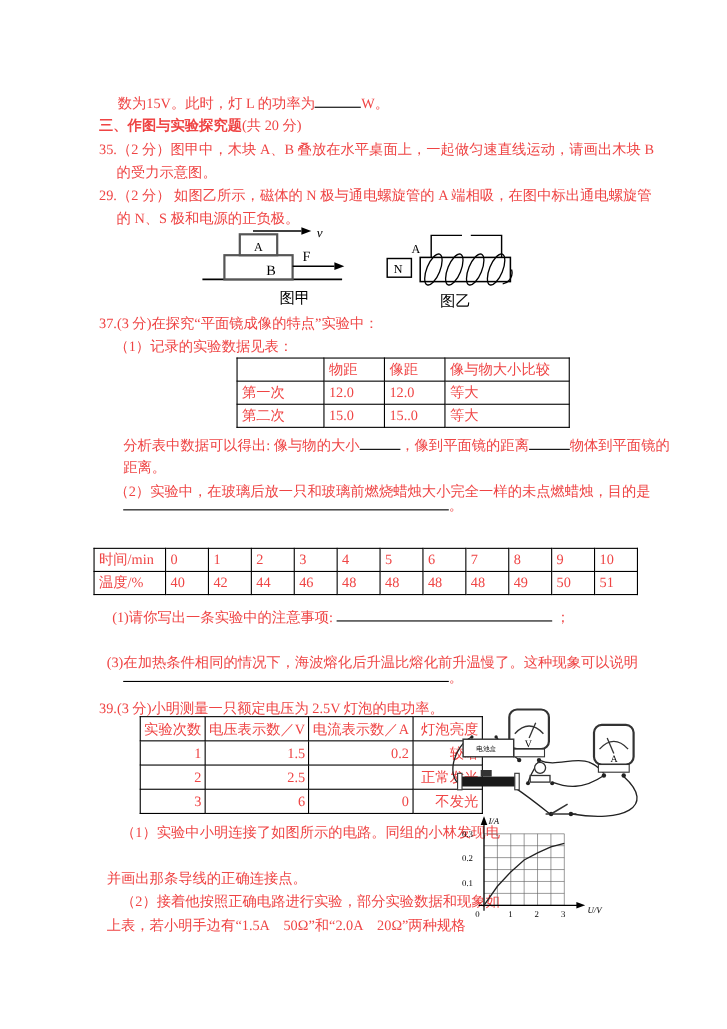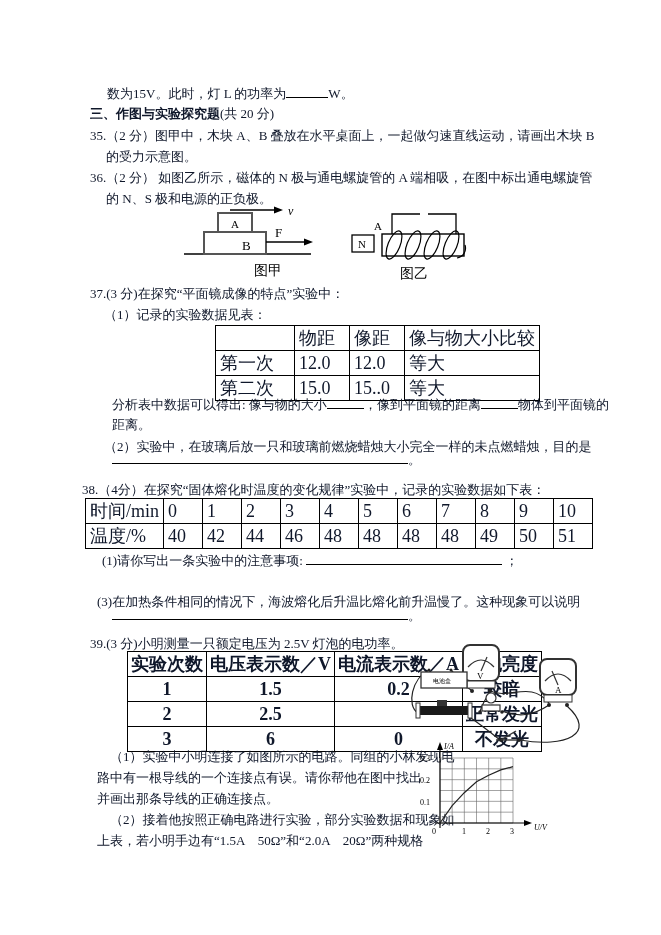--- a/index.html
+++ b/index.html
@@ -1,23 +1,23 @@
 <!DOCTYPE html>
 <html><head>
 <meta charset="utf-8">
 <style>
   html,body{margin:0;padding:0;background:#fff;}
-  .page{position:relative;width:661px;height:935px;background:#ffffff;color:#0f172a;
+  .page{position:relative;width:661px;height:935px;background:#ffffff;color:#ef4444;
         font-family:"Liberation Serif","DejaVu Serif",serif;font-size:13px;overflow:hidden;}
   .line{position:absolute;white-space:nowrap;line-height:17px;}
   .bold{font-weight:bold;}
   .blank{display:inline-block;border-bottom:1px solid #000;height:13px;vertical-align:baseline;}
-  table{border-collapse:collapse;position:absolute;font-size:18px;background:#fff;}
+  table{border-collapse:collapse;position:absolute;font-size:13px;background:#fff;}
   td{border:1px solid #000;padding:0 4px;height:20px;white-space:nowrap;}
-  #t39 td{text-align:center;padding:0 3px;height:21px;font-weight:bold;}
+  #t39 td{text-align:right;padding:0 3px;height:21px;}
   svg{position:absolute;overflow:visible;}
   svg text{font-family:"Liberation Serif","DejaVu Serif",serif;}
   .cap{font-size:14px;}
   .axis-lbl{font-style:italic;font-size:8px;}
   .tick{font-size:8px;}
 </style>
 </head>
 <body>
 
 <div class="page">
@@ -26,21 +26,21 @@
     <span>数为15V。此时，灯 L 的功率为</span><span class="blank" style="width:42px;"></span><span>W。</span>
   </div>
 
   <div class="line" style="left:90px;top:105px;">
     <span class="bold">三、作图与实验探究题</span><span>(共 20 分)</span>
   </div>
 
   <div class="line" style="left:90px;top:127px;">35.（2 分）图甲中，木块 A、B 叠放在水平桌面上，一起做匀速直线运动，请画出木块 B</div>
   <div class="line" style="left:106px;top:148px;">的受力示意图。</div>
 
-  <div class="line" style="left:90px;top:169px;">36.（2 分） 如图乙所示，磁体的 N 极与通电螺旋管的 A 端相吸，在图中标出通电螺旋管</div>
+  <div class="line" style="left:90px;top:169px;">29.（2 分） 如图乙所示，磁体的 N 极与通电螺旋管的 A 端相吸，在图中标出通电螺旋管</div>
   <div class="line" style="left:106px;top:190px;">的 N、S 极和电源的正负极。</div>
 
   <svg style="left:178px;top:204px;" width="150" height="76" viewBox="0 0 150 76">
     <line x1="6" y1="50" x2="133" y2="50" stroke="#000" stroke-width="1.6"></line>
     <rect x="26" y="28" width="62" height="22" fill="#fff" stroke="#555" stroke-width="2"></rect>
     <rect x="40" y="9" width="34" height="19" fill="#fff" stroke="#555" stroke-width="2"></rect>
     <text x="53" y="24" font-size="11">A</text>
     <text x="64" y="46" font-size="13">B</text>
     <line x1="52" y1="6" x2="96" y2="6" stroke="#000" stroke-width="1.4"></line>
     <polygon points="96,2.5 105,6 96,9.5" fill="#000"></polygon>
@@ -97,21 +97,20 @@
   <div class="line" style="left:112px;top:395px;">
     <span>分析表中数据可以得出: 像与物的大小</span><span class="blank" style="width:37px;"></span><span>，像到平面镜的距离</span><span class="blank" style="width:37px;"></span><span>物体到平面镜的</span>
   </div>
   <div class="line" style="left:112px;top:416px;">距离。</div>
 
   <div class="line" style="left:104px;top:438px;">（2）实验中，在玻璃后放一只和玻璃前燃烧蜡烛大小完全一样的未点燃蜡烛，目的是</div>
   <div class="line" style="left:112px;top:450px;">
     <span class="blank" style="width:296px;"></span><span>。</span>
   </div>
 
-  <div class="line" style="left:82px;top:481px;">38.（4分）在探究“固体熔化时温度的变化规律”实验中，记录的实验数据如下表：</div>
 
   <table id="t38" style="left:85px;top:498px;">
     <tbody>
         <tr>
       <td style="width:56px;">时间/min</td>
       <td style="width:30px;">0</td>
       <td style="width:30px;">1</td>
       <td style="width:30px;">2</td>
       <td style="width:30px;">3</td>
       <td style="width:30px;">4</td>
@@ -232,21 +231,20 @@
 
     <g transform="translate(86,96)">
       <line x1="0" y1="12" x2="28" y2="12" stroke="#333" stroke-width="1.4"></line>
       <circle cx="5" cy="12" r="2" fill="#222"></circle>
         <circle cx="23" cy="12" r="2" fill="#222"></circle>
       <line x1="5" y1="12" x2="20" y2="3" stroke="#333" stroke-width="1.4"></line>
     </g>
   </svg>
 
   <div class="line" style="left:110px;top:748px;">（1）实验中小明连接了如图所示的电路。同组的小林发现电</div>
-  <div class="line" style="left:97px;top:769px;">路中有一根导线的一个连接点有误。请你帮他在图中找出</div>
   <div class="line" style="left:97px;top:790px;">并画出那条导线的正确连接点。</div>
   <div class="line" style="left:110px;top:811px;">（2）接着他按照正确电路进行实验，部分实验数据和现象如</div>
   <div class="line" style="left:97px;top:832px;text-align:right;">上表，若小明手边有“1.5A　50Ω”和“2.0A　20Ω”两种规格</div>
 
   <svg id="iu-plot" style="left:418px;top:740px;" width="142" height="112" viewBox="0 0 142 112">
     <g id="iu-grid" stroke="#666" stroke-width="0.6">
         <line x1="22" y1="83" x2="22" y2="18"></line>
         <line x1="34.166666666666664" y1="83" x2="34.166666666666664" y2="18"></line>
         <line x1="46.33333333333333" y1="83" x2="46.33333333333333" y2="18"></line>
         <line x1="58.5" y1="83" x2="58.5" y2="18"></line>

